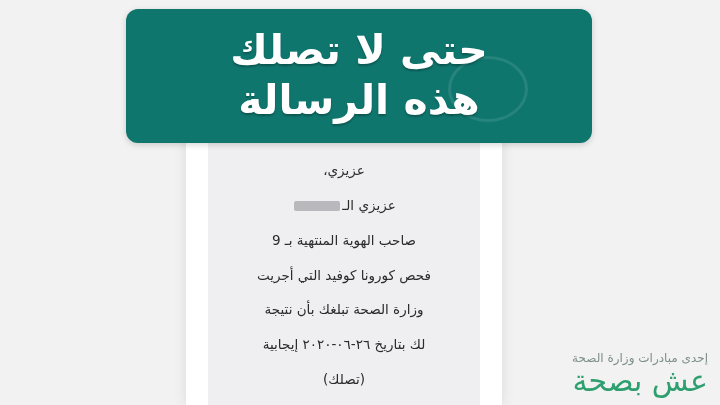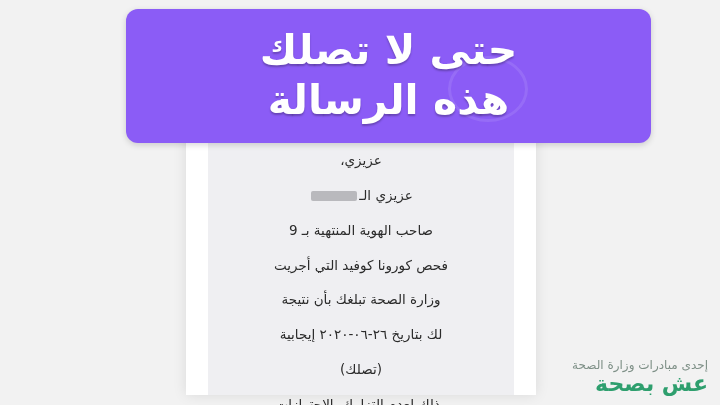--- a/index.html
+++ b/index.html
@@ -15,22 +15,22 @@
     width: 720px;
     height: 405px;
     background: #f2f2f2;
     overflow: hidden;
   }
 
   
   .phone {
     position: absolute;
     left: 186px;
-    top: 120px;
-    width: 350px;
+    top: 130px;
+    width: 316px;
     height: 275px;
     background: #e9e9ec;
     border-radius: 16px 16px 0 0;
     box-shadow: 0 0 14px rgba(0,0,0,0.10);
   }
   .phone-screen {
     position: absolute;
     left: 22px;
     top: 12px;
     right: 22px;
@@ -69,23 +69,23 @@
     border-radius: 2px;
     vertical-align: middle;
     margin: 0 2px;
   }
 
   
   .banner {
     position: absolute;
     left: 126px;
     top: 9px;
-    width: 525px;
+    width: 466px;
     height: 134px;
-    background: #8b5cf6;
+    background: #0f766e;
     border-radius: 12px;
     box-shadow: 0 2px 6px rgba(0,0,0,0.16);
   }
   .banner-text {
     position: absolute;
     inset: 0;
     display: flex;
     flex-direction: column;
     align-items: center;
     justify-content: center;
@@ -107,22 +107,22 @@
     text-align: right;
     direction: rtl;
   }
   .logo-caption {
     color: #7d8f86;
     font-size: 12px;
     margin-bottom: 2px;
   }
   .logo-main {
     color: #2e9f6e;
-    font-weight: bold;
-    font-size: 22px;
+    font-weight: normal;
+    font-size: 30px;
     line-height: 0.95;
   }
   .logo-sub {
     color: #2e9f6e;
     font-size: 7px;
     letter-spacing: 1px;
     margin-top: 1px;
     direction: ltr;
     text-align: center;
   }

